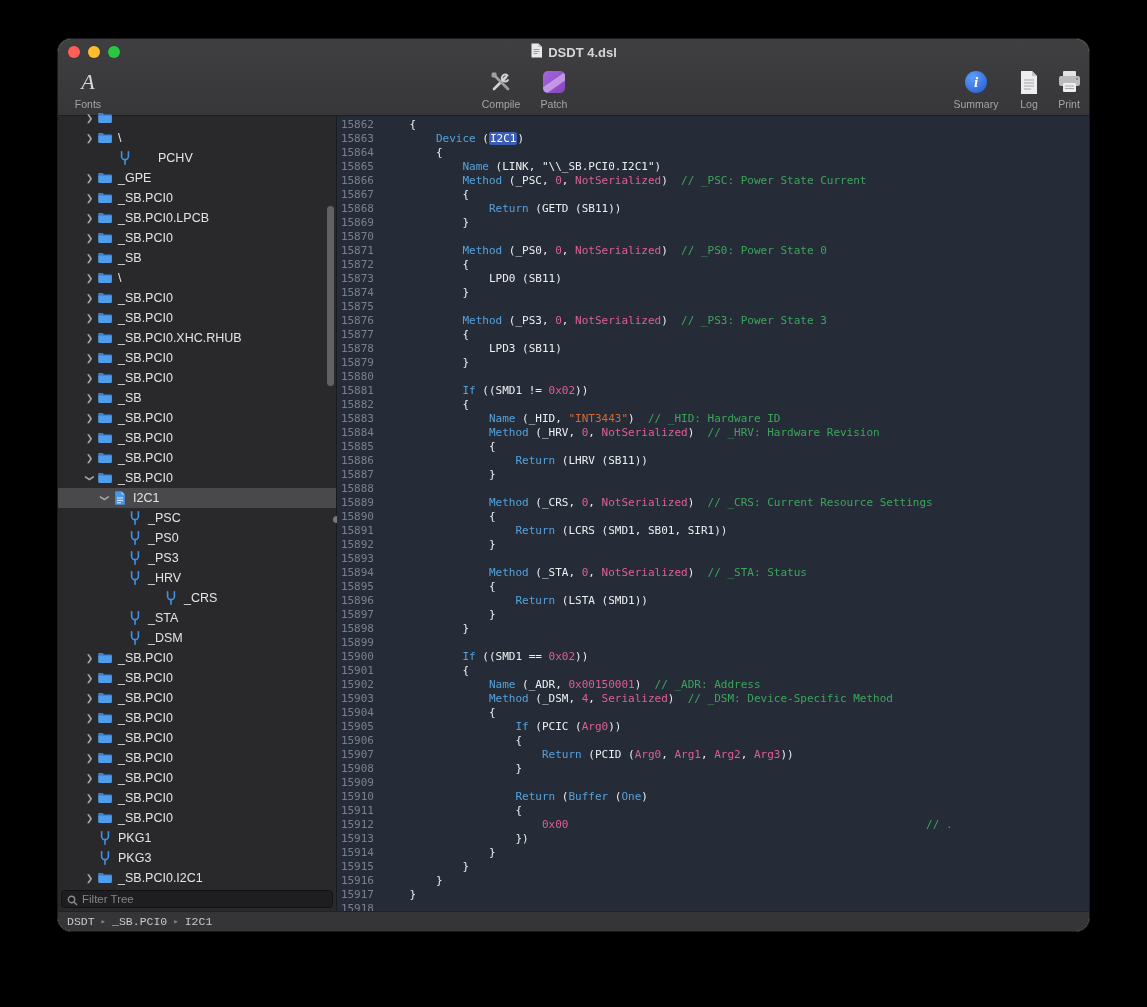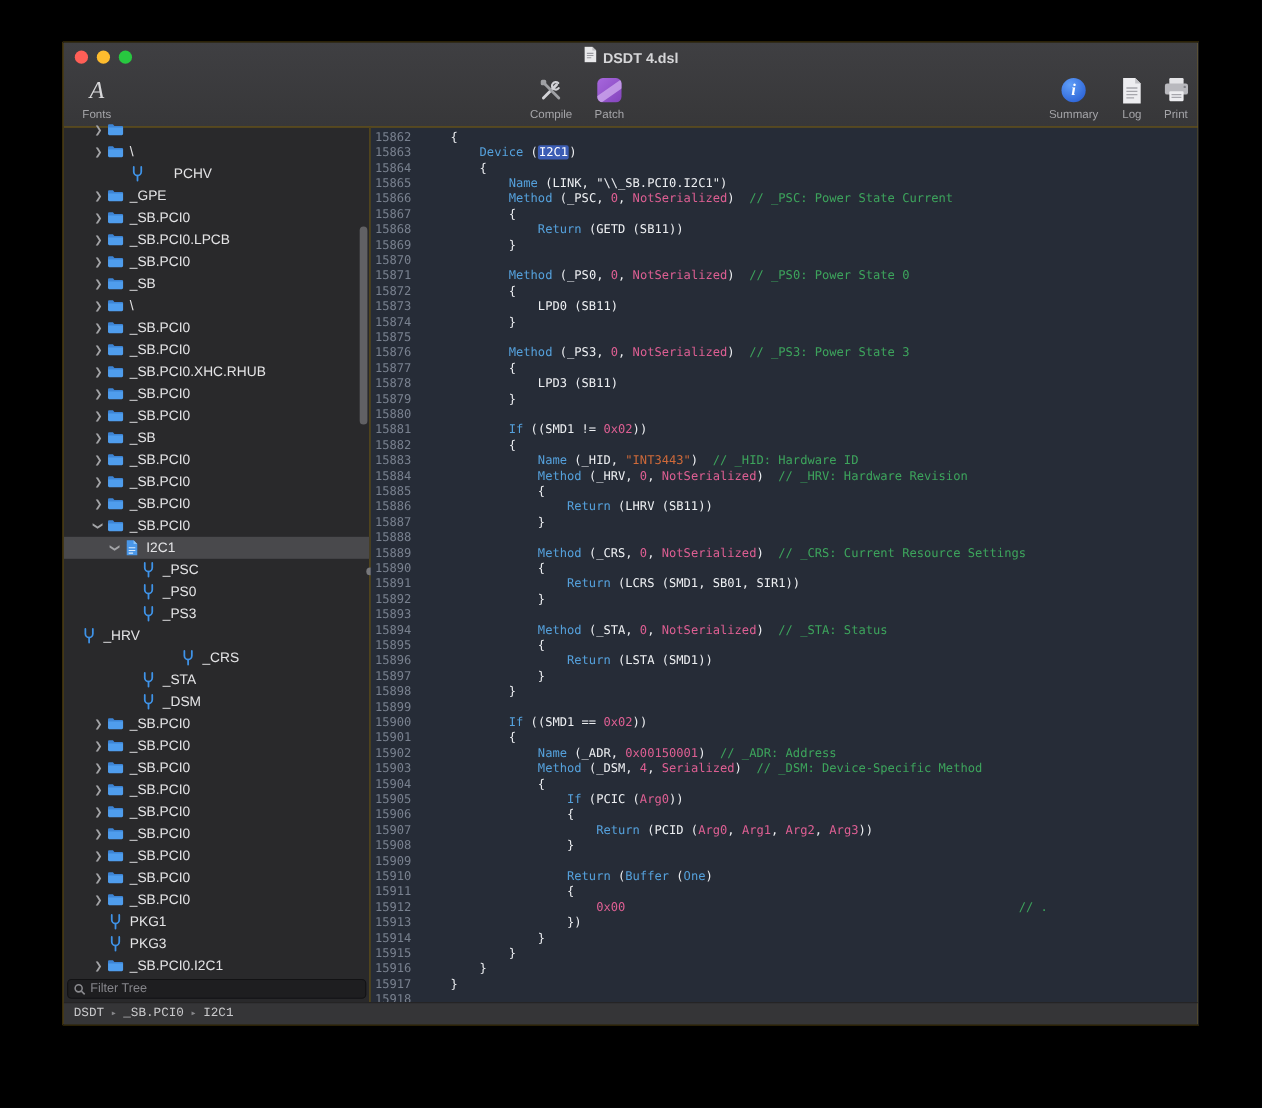--- a/index.html
+++ b/index.html
@@ -1,20 +1,20 @@
 <!DOCTYPE html>
 <html><head>
 <meta charset="utf-8">
 <style>
   * { margin:0; padding:0; box-sizing:border-box; }
   html,body { width:1147px; height:1007px; background:#000; overflow:hidden;
               font-family:"Liberation Sans", sans-serif; }
 
   .window { position:absolute; left:57px; top:38px; width:1033px; height:894px;
-            background:#eab308; border-radius:0; overflow:hidden;
+            background:#bef264; border-radius:14px; overflow:hidden;
             box-shadow:0 22px 60px rgba(0,0,0,.6); border:1px solid #1c1c1e;
             display:flex; flex-direction:column; }
 
   
   .chrome { height:77px; flex:none; background:linear-gradient(#3f3f42,#373739);
             border-bottom:1px solid #1f1f21; position:relative; }
   .titlebar { height:26px; position:relative; display:flex; align-items:center; justify-content:center; }
   .lights { position:absolute; left:10px; top:7px; display:flex; gap:8px; }
   .light { width:12px; height:12px; border-radius:50%; }
   .light.red { background:#ff5f57; } .light.yellow { background:#febc2e; } .light.green { background:#28c840; }
@@ -387,21 +387,21 @@
           <div class="trow" style="padding-left: 54px;">
             <span class="chev"></span>
             <span class="ticon">
               <svg width="16" height="16" viewBox="0 0 16 16" fill="none" stroke="#3f93e8" stroke-width="1.6" stroke-linecap="round">
                 <path d="M4.6 1.8v4.4a3.4 3.4 0 0 0 6.8 0V1.8"></path>
                 <path d="M8 9.6v4.6"></path>
               </svg>
             </span>
             <span>_PS3</span>
           </div>
-          <div class="trow" style="">
+          <div class="trow" style="padding-left: 54px;">
             <span class="chev"></span>
             <span class="ticon">
               <svg width="16" height="16" viewBox="0 0 16 16" fill="none" stroke="#3f93e8" stroke-width="1.6" stroke-linecap="round">
                 <path d="M4.6 1.8v4.4a3.4 3.4 0 0 0 6.8 0V1.8"></path>
                 <path d="M8 9.6v4.6"></path>
               </svg>
             </span>
             <span>_HRV</span>
           </div>
           <div class="trow" style="padding-left: 54px; margin-left: 36px;">

